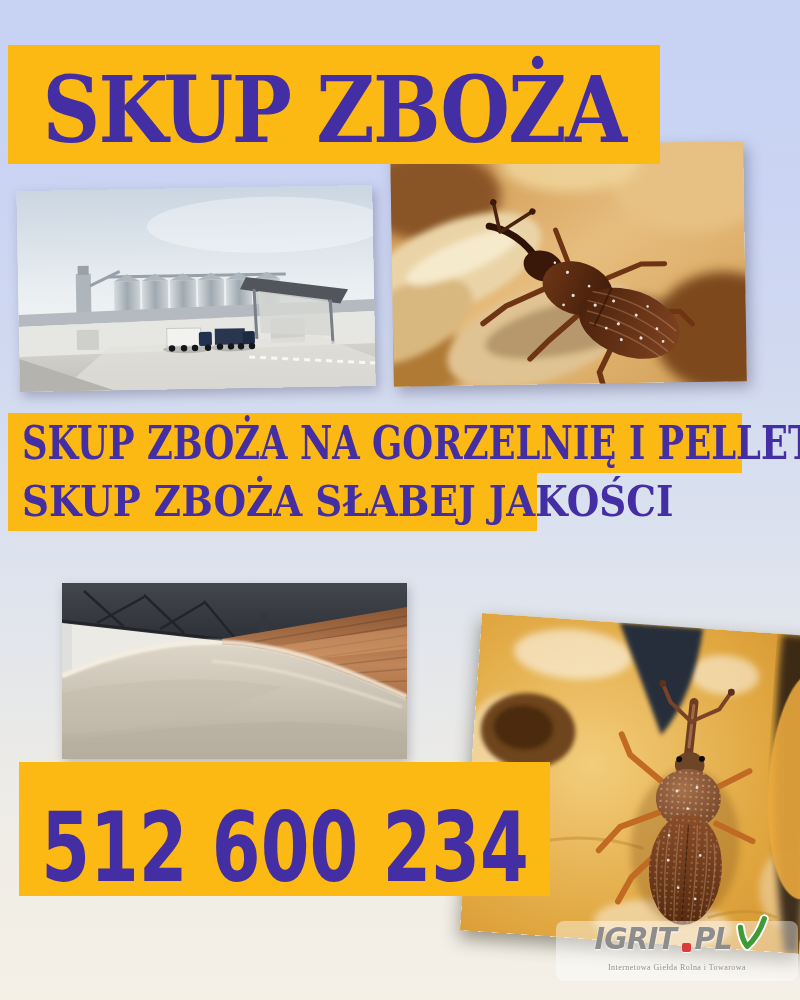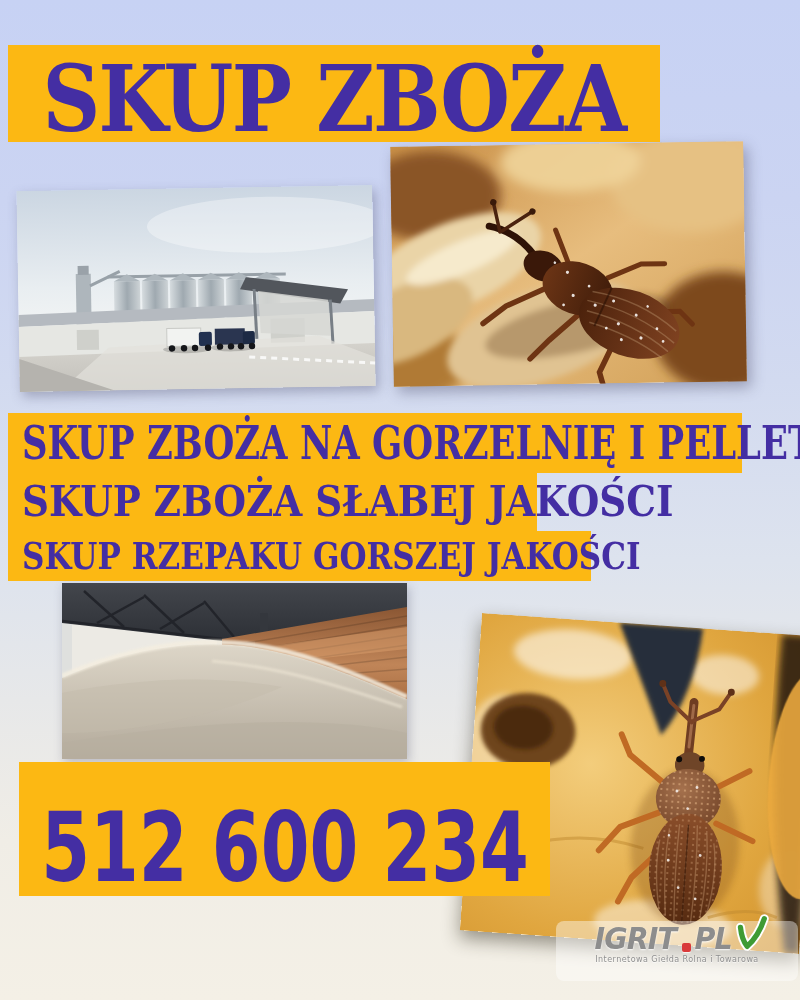--- a/index.html
+++ b/index.html
@@ -2,21 +2,21 @@
 <html style="--banner-yellow: #FCB813; --text-purple: #442EA3; --bg-top: #C7D2F4; --bg-bottom: #F4F0E6; --logo-gray: #8D8D8D; --logo-red: #D93A3A; --logo-green: #3F9B35;"><head>
 <meta charset="utf-8">
 <style>
   html,body{margin:0;padding:0;background:#e9e9e9;}
   #page{position:relative;width:800px;height:1000px;overflow:hidden;
     background:linear-gradient(180deg,#c7d2f4 0%,#cbd4f2 20%,#d2daf0 38%,#dde3ee 56%,#e7e8e9 70%,#f0ede6 84%,#f4f0e6 100%);
     font-family:"DejaVu Sans","Liberation Sans",sans-serif;}
   .banner{position:absolute;background:var(--banner-yellow,#FCB813);}
   .banner-text{color:var(--text-purple,#442EA3);font-family:"DejaVu Serif","Liberation Serif",serif;
     font-weight:bold;white-space:nowrap;line-height:1;display:inline-block;}
-  #title-banner{left:8px;top:45px;width:652px;height:97px;z-index:30;
+  #title-banner{left:8px;top:45px;width:652px;height:119px;z-index:30;
     display:flex;align-items:center;justify-content:center;padding-top:10px;box-sizing:border-box;}
   #title-banner .banner-text{font-size:92px;transform:scaleX(.87);transform-origin:center;letter-spacing:-2px;}
   .offer-row{z-index:25;display:flex;align-items:center;padding-left:14px;box-sizing:border-box;}
   #offer-0{left:8px;top:413px;width:734px;height:60px;}
   #offer-1{left:8px;top:473px;width:529px;height:58px;}
   #offer-2{left:8px;top:531px;width:583px;height:50px;}
   .offer-row .banner-text{transform-origin:left center;}
   #offer-0 .banner-text{font-size:46px;transform:scaleX(.77);}
   #offer-1 .banner-text{font-size:42px;transform:scaleX(.89);}
   #offer-2 .banner-text{font-size:37px;transform:scaleX(.84);}
@@ -38,22 +38,22 @@
     display:flex;flex-direction:column;align-items:center;
     background:rgba(255,255,255,.42);border-radius:8px;padding-top:2px;box-sizing:border-box;}
   #logo-row{display:flex;align-items:baseline;position:relative;padding-right:30px;}
   .logo-word{font-style:italic;font-weight:bold;font-size:31px;line-height:1;
     color:var(--logo-gray,#8d8d8d);letter-spacing:-1px;transform:scaleX(.92);
     text-shadow:0 1px 2px rgba(255,255,255,.9);}
   #logo-dot{width:9px;height:9px;background:var(--logo-red,#d93a3a);display:inline-block;
     margin:0 2px;border-radius:2px;align-self:flex-end;margin-bottom:2px;
     box-shadow:0 1px 1px rgba(255,255,255,.8);}
   #logo-leaf{position:absolute;right:-8px;top:-12px;width:42px;height:44px;}
-  #logo-tagline{font-size:8px;color:#8f8f8f;letter-spacing:.45px;margin-top:1px;
-    text-shadow:0 1px 1px rgba(255,255,255,.9);white-space:nowrap;}
+  #logo-tagline{font-size:8px;color:#8f8f8f;letter-spacing:.45px;margin-top:9px;
+    text-shadow:0 1px 1px rgba(255,255,255,.9);white-space:nowrap;font-family:Liberation Serif, serif;}
 </style>
 </head>
 <body>
 
 <div id="page">
 
   <div class="photo" id="photo-weevil-top" role="img" aria-label="Grain weevil crawling on wheat kernels, side view">
     <svg viewBox="0 0 353 240" preserveAspectRatio="none">
       <defs>
         <linearGradient id="bgT" x1="0" y1="0" x2="1" y2="1">
@@ -199,23 +199,20 @@
         <circle cx="233" cy="159" r="3.2" fill="#15161a"></circle>
     </svg>
   </div>
 
   <div class="banner offer-row" id="offer-0">
     <span class="banner-text">SKUP ZBOŻA NA GORZELNIĘ I PELLET</span>
   </div>
   <div class="banner offer-row" id="offer-1">
     <span class="banner-text">SKUP ZBOŻA SŁABEJ JAKOŚCI</span>
   </div>
-  <div class="banner offer-row" id="offer-2">
-    <span class="banner-text">SKUP RZEPAKU GORSZEJ JAKOŚCI</span>
-  </div>
 
   <div class="photo" id="photo-grain-pile" role="img" aria-label="Large grain pile inside a warehouse with brick wall">
     <svg viewBox="0 0 345 176" preserveAspectRatio="none">
       <defs>
         <linearGradient id="wallB" x1="0" y1="0" x2="0" y2="1">
           <stop offset="0" stop-color="#8a5633"></stop>
             <stop offset=".6" stop-color="#c08558"></stop>
             <stop offset="1" stop-color="#a96e42"></stop>
         </linearGradient>
         <linearGradient id="pileG" x1="0" y1="0" x2="0" y2="1">

